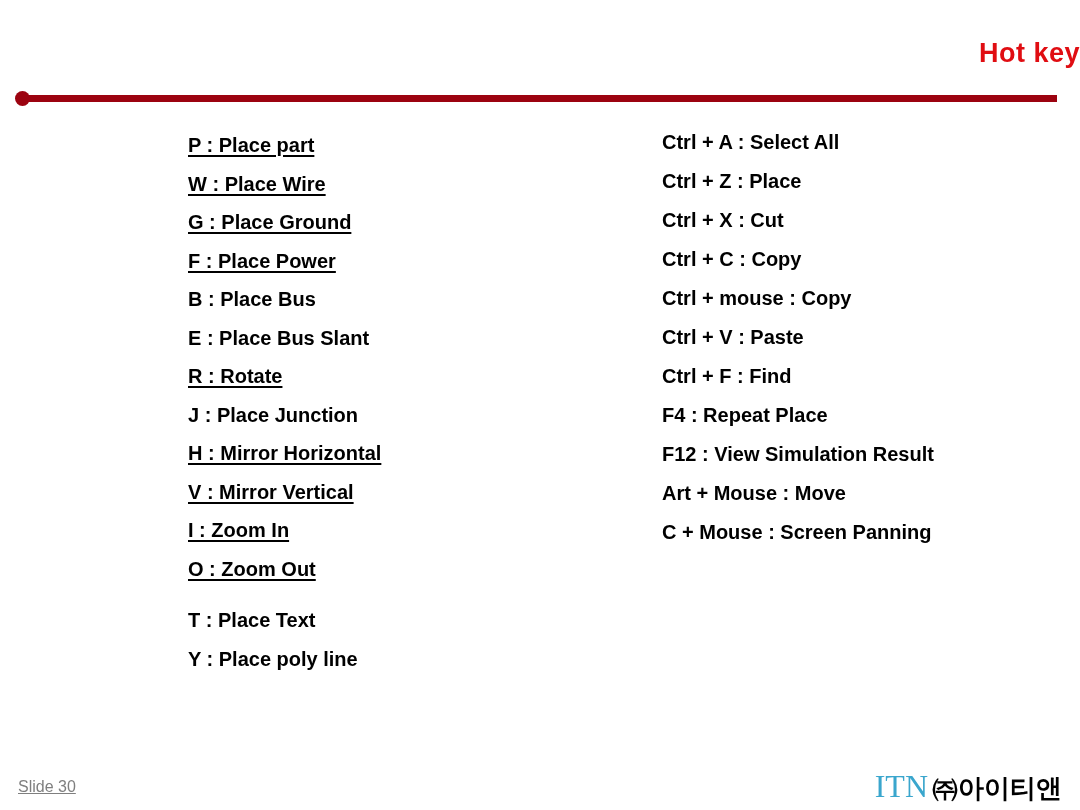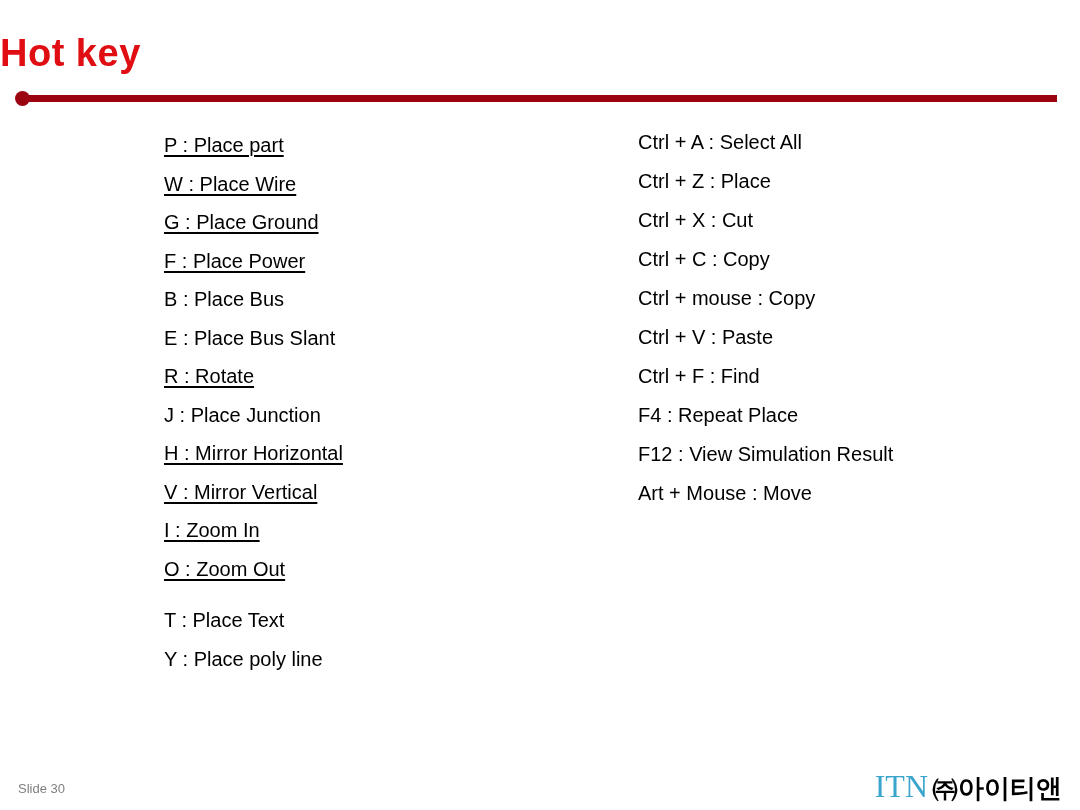--- a/index.html
+++ b/index.html
@@ -14,22 +14,22 @@
     overflow: hidden;
     position: relative;
   }
 
   
   #slide-title {
     position: absolute;
     top: 28px;
     left: 0;
     width: 1080px;
-    text-align: left;
-    font-size: 38px;
+    text-align: right;
+    font-size: 27px;
     font-weight: bold;
     color: #e00d12;
     letter-spacing: 0.5px;
     line-height: 50px;
   }
 
   
   #title-divider {
     position: absolute;
     top: 95px;
@@ -57,23 +57,24 @@
   }
   .column {
     position: absolute;
     top: 0;
   }
   #left-column  { left: 164px; width: 440px; }
   #right-column { left: 638px; width: 420px; }
 
   .hotkey-item {
     font-size: 20px;
-    font-weight: normal;
+    font-weight: bold;
     color: #000000;
     white-space: nowrap;
+    margin-left: 24px;
   }
   #left-column .hotkey-item {
     height: 38.5px;
     line-height: 30px;
     padding-top: 4px;
     box-sizing: border-box;
   }
   #right-column .hotkey-item {
     height: 39px;
     line-height: 30px;
@@ -98,22 +99,23 @@
     line-height: 30px;
     padding-top: 4px;
     box-sizing: border-box;
   }
 
   
   #slide-number {
     position: absolute;
     left: 18px;
     bottom: 14px;
-    font-size: 13px;
+    font-size: 16px;
     color: #7f7f7f;
+    text-decoration: underline;
   }
   #footer-logo {
     position: absolute;
     right: 18px;
     bottom: 4px;
     white-space: nowrap;
   }
   #footer-logo-itn {
     font-family: "Liberation Serif", serif;
     font-size: 32px;
@@ -157,20 +159,21 @@
       <div class="hotkey-item"><span>Ctrl + A : Select All</span></div>
       <div class="hotkey-item"><span>Ctrl + Z : Place</span></div>
       <div class="hotkey-item"><span>Ctrl + X : Cut</span></div>
       <div class="hotkey-item"><span>Ctrl + C : Copy</span></div>
       <div class="hotkey-item"><span>Ctrl + mouse : Copy</span></div>
       <div class="hotkey-item"><span>Ctrl + V : Paste</span></div>
       <div class="hotkey-item"><span>Ctrl + F : Find</span></div>
       <div class="hotkey-item"><span>F4 : Repeat Place</span></div>
       <div class="hotkey-item"><span>F12 : View Simulation Result</span></div>
       <div class="hotkey-item"><span>Art + Mouse : Move</span></div>
+      <div class="hotkey-item"><span>C + Mouse : Screen Panning</span></div>
     </div>
 </div>
 
 <div id="left-column-secondary">
     <div class="hotkey-item"><span>T : Place Text</span></div>
     <div class="hotkey-item"><span>Y : Place poly line</span></div>
   </div>
 
 <div id="slide-number">Slide 30</div>
 

